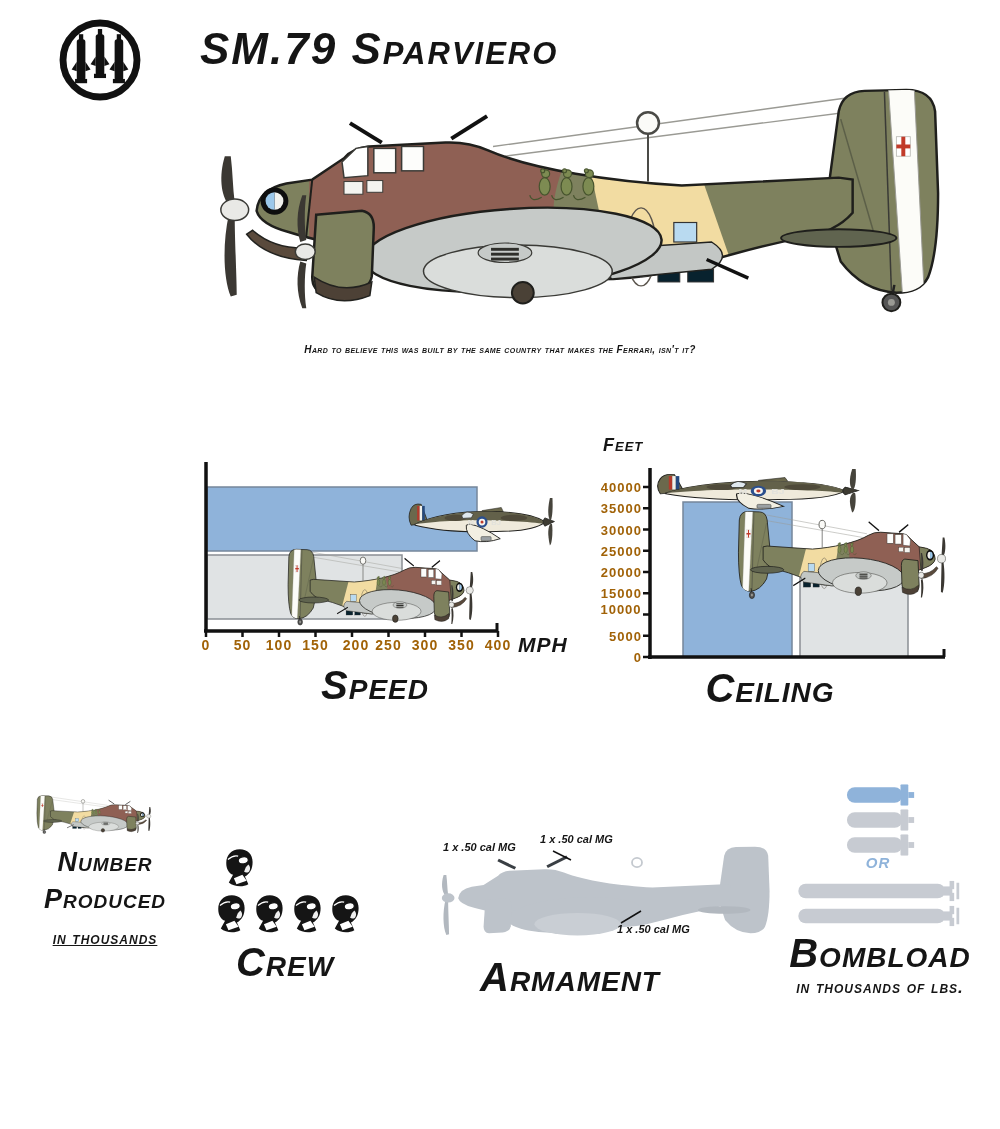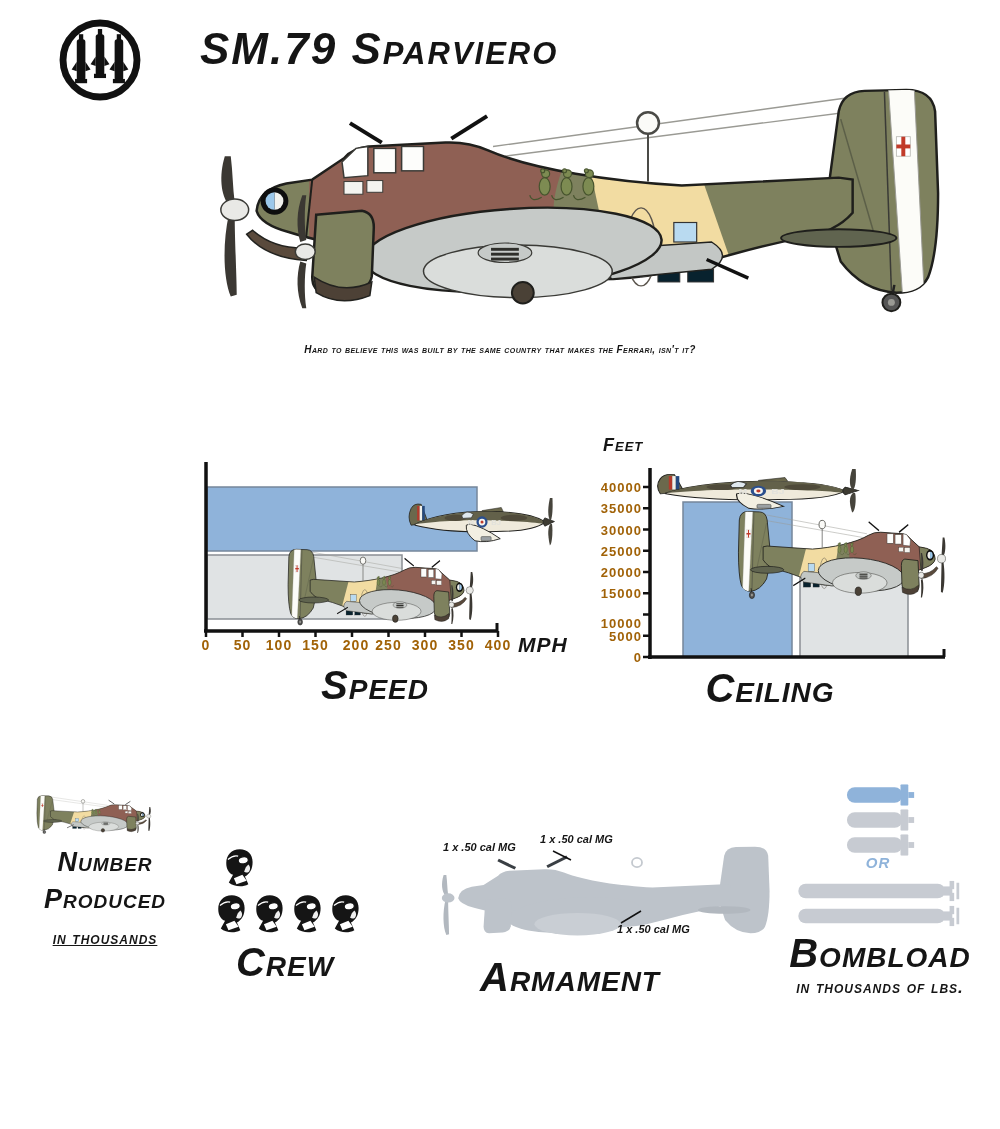--- a/index.html
+++ b/index.html
@@ -298,21 +298,21 @@
         <line x1="43" y1="163.25" x2="51" y2="163.25" stroke="#111" stroke-width="2.5"></line>
         <line x1="43" y1="142" x2="51" y2="142" stroke="#111" stroke-width="2.5"></line>
         <line x1="43" y1="120.75" x2="51" y2="120.75" stroke="#111" stroke-width="2.5"></line>
         <line x1="43" y1="99.5" x2="51" y2="99.5" stroke="#111" stroke-width="2.5"></line>
         <line x1="43" y1="78.25" x2="51" y2="78.25" stroke="#111" stroke-width="2.5"></line>
         <line x1="43" y1="57" x2="51" y2="57" stroke="#111" stroke-width="2.5"></line>
       </svg>
     <div class="abs script heading" style="left:70px;top:238px;width:200px;">Ceiling</div>
   <span class="tick ceil-tick" style="top: 220px;">0</span>
       <span class="tick ceil-tick" style="top: 198.75px;">5000</span>
-      <span class="tick ceil-tick" style="top: 186px;">10000</span>
+      <span class="tick ceil-tick" style="top: 172px; text-align: center;">10000</span>
       <span class="tick ceil-tick" style="top: 156.25px;">15000</span>
       <span class="tick ceil-tick" style="top: 135px;">20000</span>
       <span class="tick ceil-tick" style="top: 113.75px;">25000</span>
       <span class="tick ceil-tick" style="top: 92.5px;">30000</span>
       <span class="tick ceil-tick" style="top: 71.25px;">35000</span>
       <span class="tick ceil-tick" style="top: 50px;">40000</span>
     </div>
 
   <div class="abs" style="left:20px;top:795px;width:170px;">
     <svg width="120" height="40" viewBox="0 0 760 240" preserveAspectRatio="none" style="margin-left:15px;">

